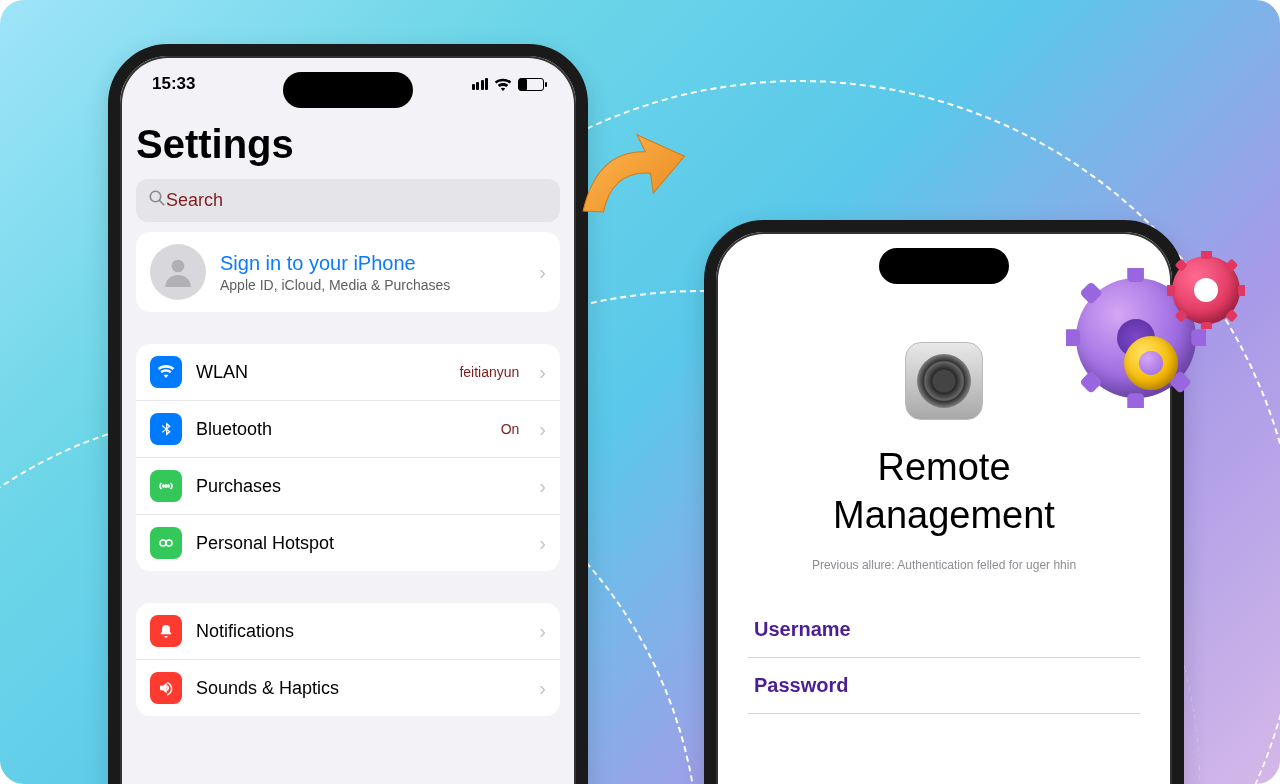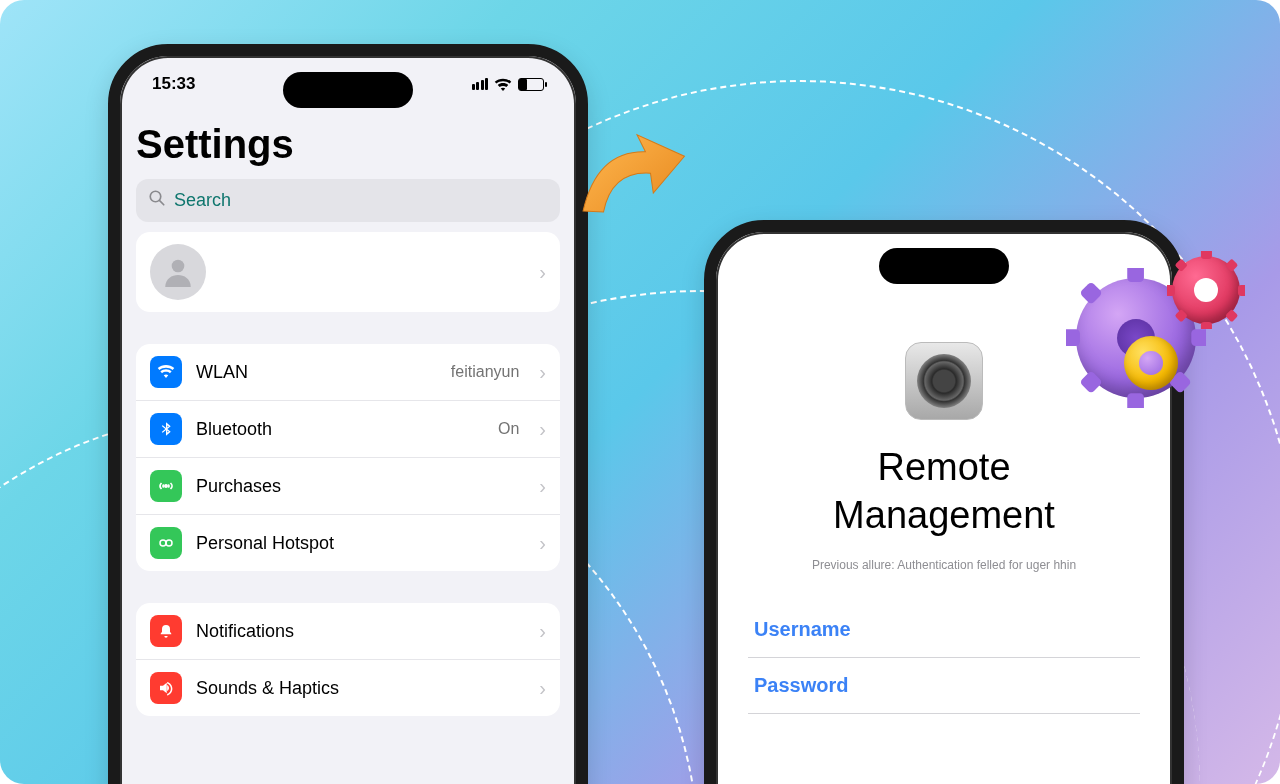--- a/index.html
+++ b/index.html
@@ -101,22 +101,21 @@
   color: #000;
   padding: 22px 16px 12px;
 }
 .search-bar {
   margin: 0 16px 10px;
   background: #e4e4e9;
   border-radius: 12px;
   padding: 10px 12px;
   display: flex;
   align-items: center;
-  gap: 8px;
-  color: #0f766e;
+  color: #7f1d1d;
   font-size: 18px;
 }
 .search-bar .search-icon { font-size:18px; }
 
 .card {
   margin: 8px 16px;
   background: #fff;
   border-radius: 14px;
 }
 .signin-row {
@@ -152,21 +151,21 @@
   height: 32px;
   border-radius: 8px;
   display: flex;
   align-items: center;
   justify-content: center;
   color: #fff;
   font-size: 17px;
   flex-shrink: 0;
 }
 .setting-label { font-size: 18px; color: #000; }
-.setting-value { margin-left: auto; color: #737373; font-size: 16px; }
+.setting-value { margin-left: auto; color: #7f1d1d; font-size: 14px; }
 .toggle {
   margin-left: auto;
   width: 52px;
   height: 30px;
   background: #e9e9eb;
   border-radius: 16px;
   position: relative;
 }
 .toggle::after {
   content: '';
@@ -211,21 +210,21 @@
   font-size: 12px;
   margin: 18px 8px 28px;
   line-height: 1.4;
 }
 .rm-field {
   text-align: left;
   padding: 16px 6px;
   border-bottom: 1px solid #d4d4d8;
   font-size: 20px;
   font-weight: 600;
-  color: #3b82f6;
+  color: #4c1d95;
 }
 
 
 .arrow-graphic {
   position: absolute;
   top: 126px;
   left: 570px;
   width: 120px;
   height: 90px;
   transform: rotate(-8deg);
@@ -339,20 +338,24 @@
       <span>Search</span>
     </div>
 
     <div class="card">
       <div class="signin-row">
         <div class="avatar">
           <svg viewBox="0 0 24 24">
               <circle cx="12" cy="8" r="4.2"></circle>
               <path d="M3.5 22 C3.5 16.5 8 14 12 14 C16 14 20.5 16.5 20.5 22 Z"></path>
             </svg>
+        </div>
+        <div class="signin-text">
+          <div class="title">Sign in to your iPhone</div>
+          <div class="sub">Apple ID, iCloud, Media &amp; Purchases</div>
         </div>
         <span class="chevron">›</span>
       </div>
     </div>
 
     <div style="height:16px"></div>
 
     <div class="card" id="group1-card">
         <div class="setting-row">
           <div class="setting-icon" style="background: rgb(0, 122, 255);">

